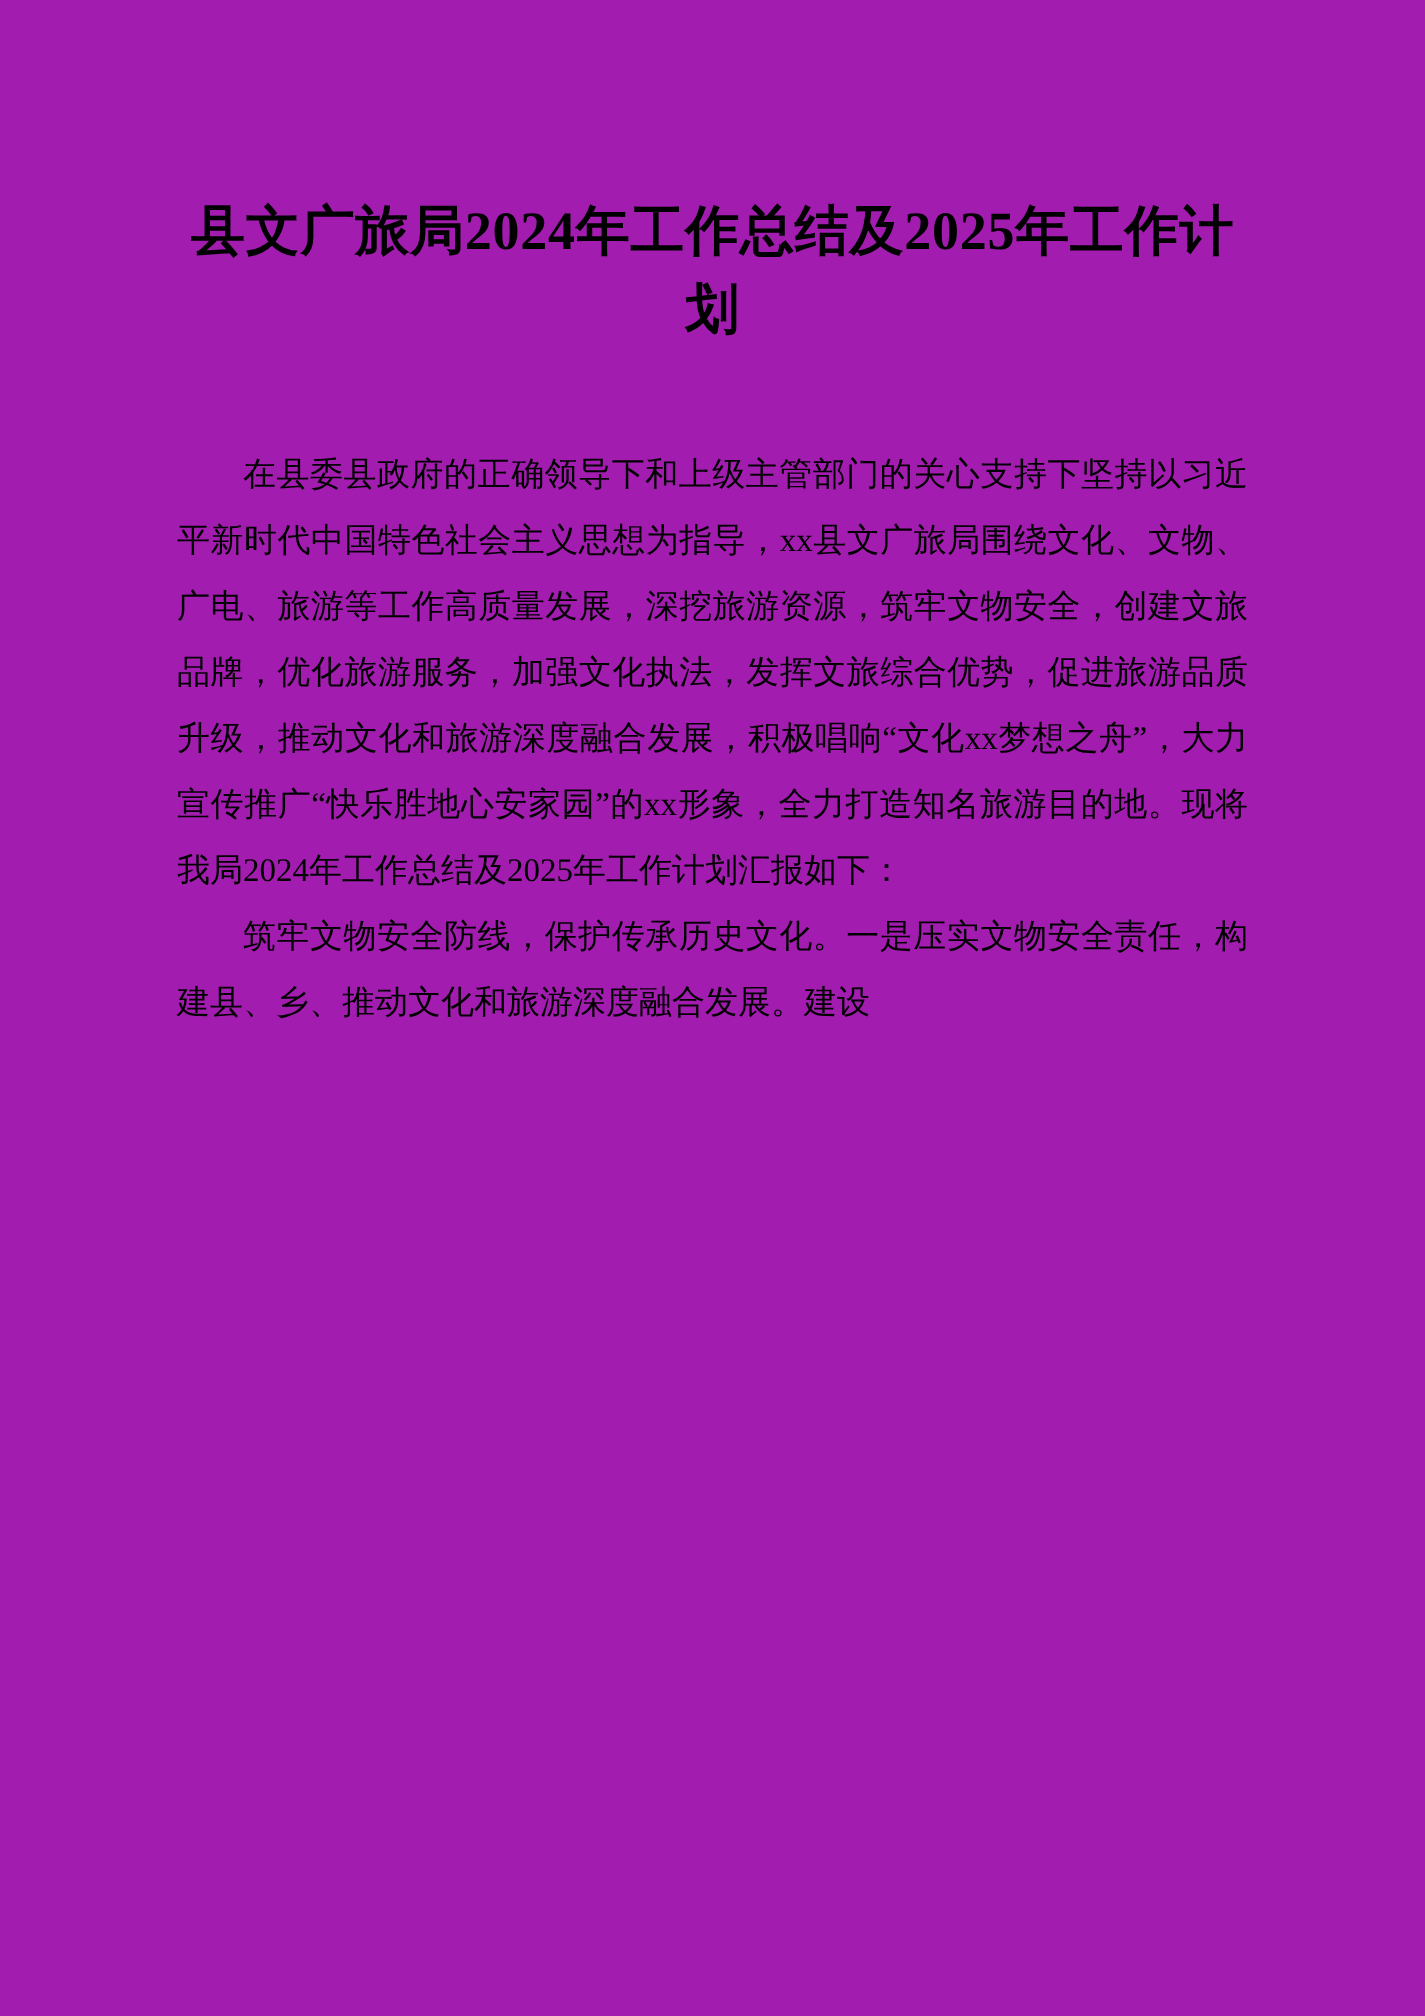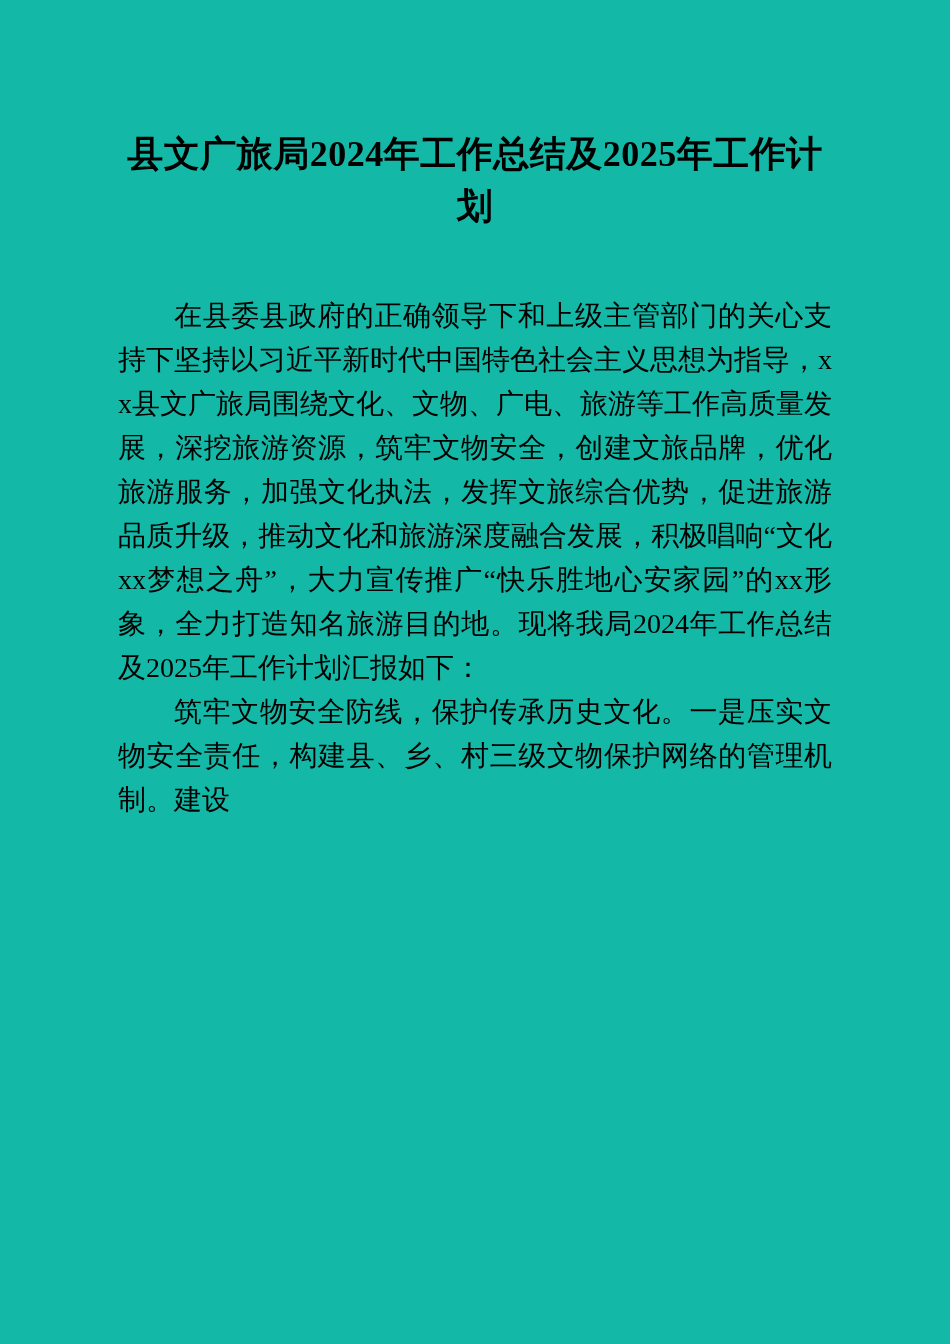--- a/index.html
+++ b/index.html
@@ -12,35 +12,35 @@
     height: 1344px;
     overflow: hidden;
     color: #000000;
     font-family: "Liberation Serif", "DejaVu Serif", serif;
   }
   .page {
     box-sizing: border-box;
     width: 950px;
     height: 1344px;
     padding: 128px 118px 80px 118px;
-    background: #14b8a6;
+    background: #a21caf;
     overflow: hidden;
   }
   .doc-title {
     margin: 0 0 62px 0;
     font-size: 36px;
     line-height: 1.45;
     font-weight: 700;
     text-align: center;
     letter-spacing: 0.5px;
     font-family: "Liberation Serif", "DejaVu Serif", serif;
   }
   .para {
     margin: 0;
-    font-size: 28px;
+    font-size: 22px;
     line-height: 44px;
     text-align: justify;
     text-indent: 2em;
     word-break: break-all;
     font-family: "Liberation Serif", "DejaVu Serif", serif;
   }
   .para.heading {
     font-weight: 700;
   }
 </style>
@@ -48,14 +48,14 @@
 <body>
 
 <div class="page">
   <h1 class="doc-title">县文广旅局2024年工作总结及2025年工作计划</h1>
 
   <p class="para">在县委县政府的正确领导下和上级主管部门的关心支持下坚持以习近平新时代中国特色社会主义思想为指导，xx县文广旅局围绕文化、文物、广电、旅游等工作高质量发展，深挖旅游资源，筑牢文物安全，创建文旅品牌，优化旅游服务，加强文化执法，发挥文旅综合优势，促进旅游品质升级，推动文化和旅游深度融合发展，积极唱响“文化xx梦想之舟”，大力宣传推广“快乐胜地心安家园”的xx形象，全力打造知名旅游目的地。现将我局2024年工作总结及2025年工作计划汇报如下：</p>
 
 
 
 
-  <p class="para">筑牢文物安全防线，保护传承历史文化。一是压实文物安全责任，构建县、乡、村三级文物保护网络的管理机制。建设</p>
+  <p class="para">筑牢文物安全防线，保护传承历史文化。一是压实文物安全责任，构建县、乡、推动文化和旅游深度融合发展。建设</p>
 </div>
 
 </body></html>

